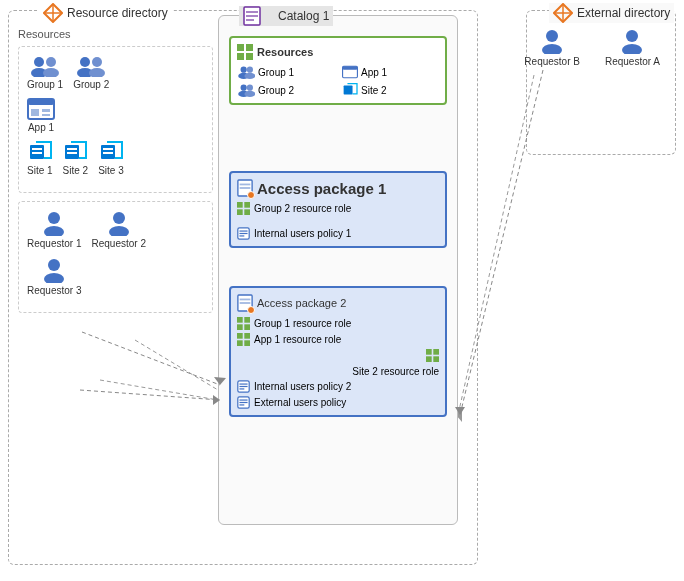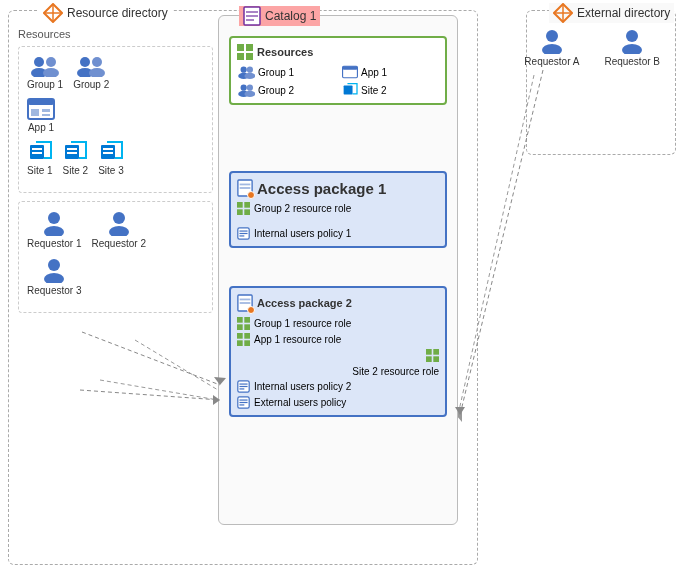--- a/index.html
+++ b/index.html
@@ -244,21 +244,21 @@
           </svg>
           <span>Requestor 3</span>
         </div>
       </div>
     </div>
 
   </div>
 
   <div style="position:absolute; left:218px; top:15px; width:240px; height:510px; border:1.5px solid #bbb; border-radius:6px; background:#fafafa;">
 
-    <div style="position:absolute; top:-10px; left:20px; background:#fca5a5; padding:0 4px; display:flex; align-items:center; gap:4px;">
+    <div style="position:absolute; top:-10px; left:20px; background:#e5e5e5; padding:0 4px; display:flex; align-items:center; gap:17px;">
 
       <svg width="18" height="20" viewBox="0 0 18 20">
         <rect x="1" y="1" width="16" height="18" rx="1" fill="#fff" stroke="#7030a0" stroke-width="1.5"></rect>
         <rect x="3" y="5" width="12" height="2" fill="#7030a0" opacity="0.6"></rect>
         <rect x="3" y="9" width="12" height="2" fill="#7030a0" opacity="0.6"></rect>
         <rect x="3" y="13" width="8" height="2" fill="#7030a0" opacity="0.6"></rect>
       </svg>
       <span style="font-size:12px;color:#333;">Catalog 1</span>
     </div>
 
@@ -350,21 +350,21 @@
     <div style="position:absolute; top:270px; left:10px; right:10px; border:2px solid #4472c4; border-radius:4px; background:#dce6f8; padding:6px;">
       <div style="display:flex;align-items:center;gap:4px;margin-bottom:5px;">
         <div class="doc-icon-wrap">
           <svg width="16" height="18" viewBox="0 0 18 20">
             <rect x="1" y="1" width="16" height="18" rx="1" fill="#fff" stroke="#4472c4" stroke-width="1.5"></rect>
             <rect x="3" y="5" width="12" height="2" fill="#4472c4" opacity="0.5"></rect>
             <rect x="3" y="9" width="12" height="2" fill="#4472c4" opacity="0.5"></rect>
           </svg>
           <div style="position:absolute;width:8px;height:8px;background:#e87722;border-radius:50%;bottom:-2px;right:-2px;border:1px solid #fff;"></div>
         </div>
-        <span style="font-size:11px;font-weight:700;color:#333;">Access package 2</span>
+        <span style="font-size:11px;font-weight:400;color:#333;">Access package 2</span>
       </div>
 
       <div style="display:flex;align-items:center;gap:4px;margin-bottom:3px;">
         <svg width="13" height="13" viewBox="0 0 16 16">
           <rect x="0" y="0" width="7" height="7" fill="#70ad47"></rect>
           <rect x="9" y="0" width="7" height="7" fill="#70ad47"></rect>
           <rect x="0" y="9" width="7" height="7" fill="#70ad47"></rect>
           <rect x="9" y="9" width="7" height="7" fill="#70ad47"></rect>
         </svg>
         <span style="font-size:10px;">Group 1 resource role</span>
@@ -412,28 +412,28 @@
     </div>
 
   </div>
 
   <div style="position:absolute; right:14px; top:28px; display:flex; flex-direction:row; gap:15px;">
     <div class="item-col">
       <svg width="22" height="26" viewBox="0 0 22 26">
         <circle cx="11" cy="8" r="6" fill="#4472c4"></circle>
         <ellipse cx="11" cy="22" rx="10" ry="6" fill="#4472c4"></ellipse>
       </svg>
-      <span>Requestor A</span>
+      <span>Requestor B</span>
     </div>
     <div class="item-col">
       <svg width="22" height="26" viewBox="0 0 22 26">
         <circle cx="11" cy="8" r="6" fill="#4472c4"></circle>
         <ellipse cx="11" cy="22" rx="10" ry="6" fill="#4472c4"></ellipse>
       </svg>
-      <span>Requestor B</span>
+      <span>Requestor A</span>
     </div>
   </div>
 
   <svg style="position:absolute;top:0;left:0;width:684px;height:581px;pointer-events:none;">
 
     <line x1="82" y1="332" x2="220" y2="385" stroke="#888" stroke-width="1" stroke-dasharray="4,3"></line>
     <polygon points="220,385 214,377 226,378" fill="#888"></polygon>
 
     <line x1="80" y1="390" x2="220" y2="400" stroke="#888" stroke-width="1" stroke-dasharray="4,3"></line>
     <polygon points="220,400 213,395 213,405" fill="#888"></polygon>

